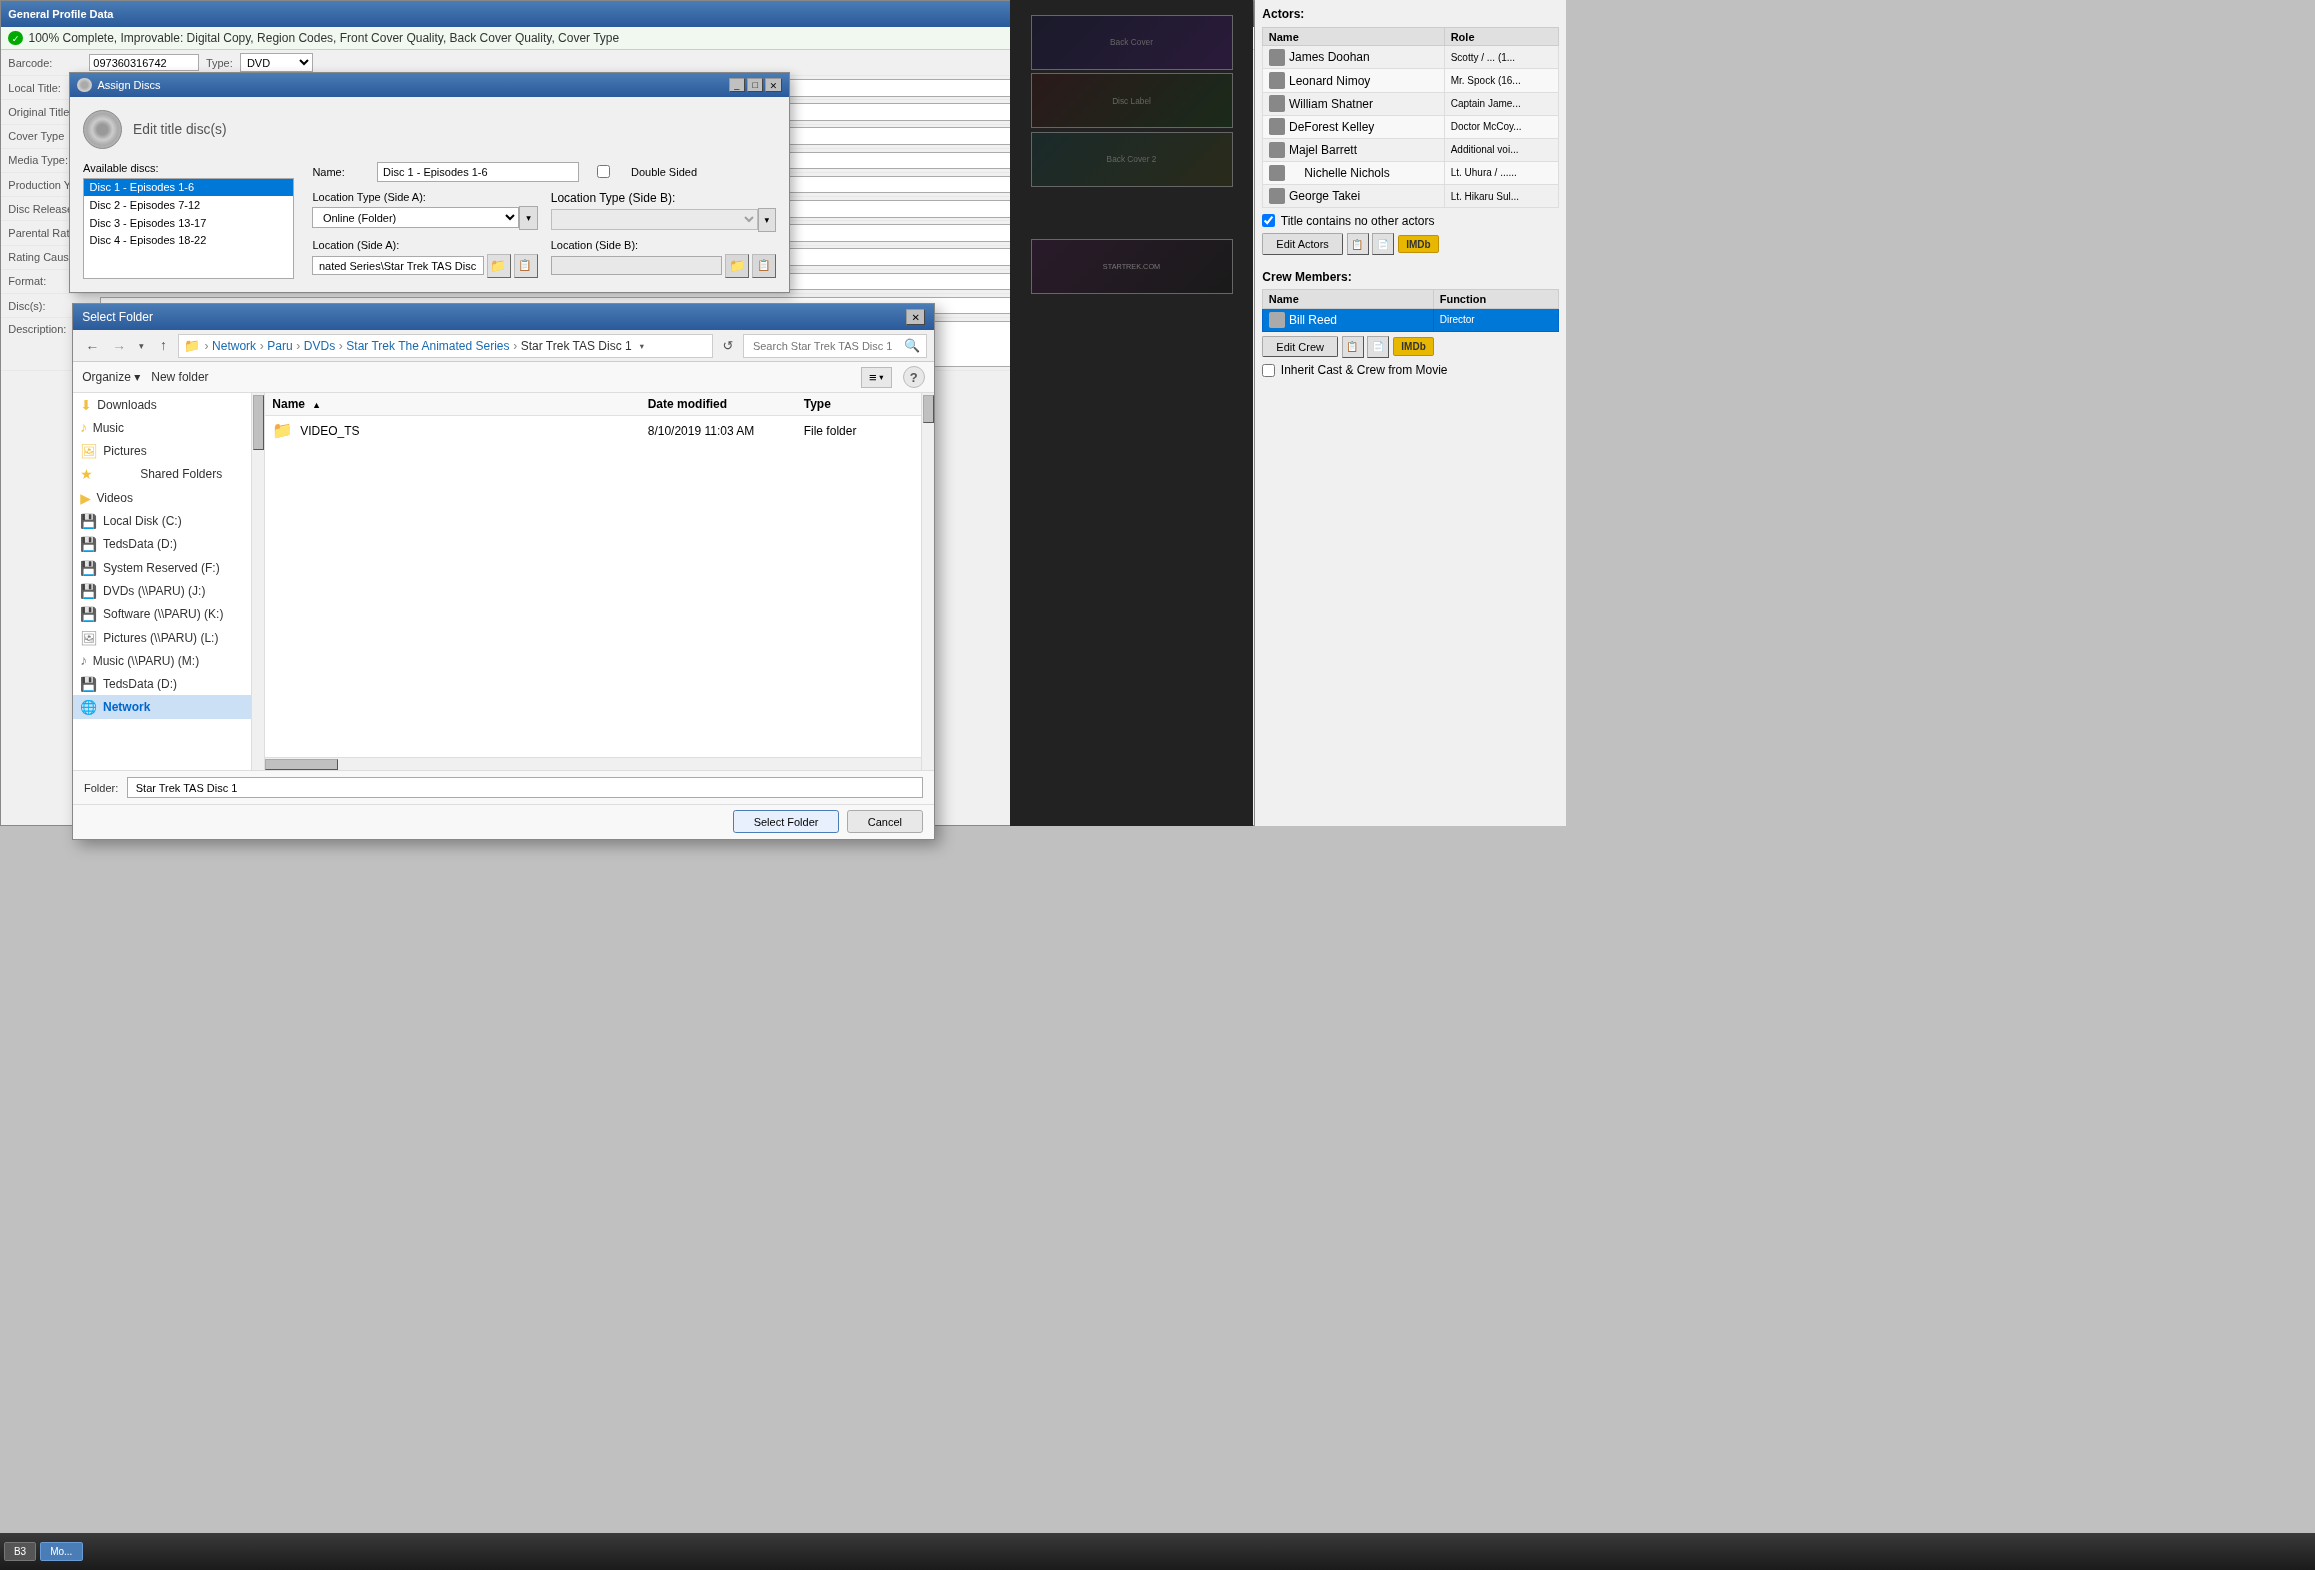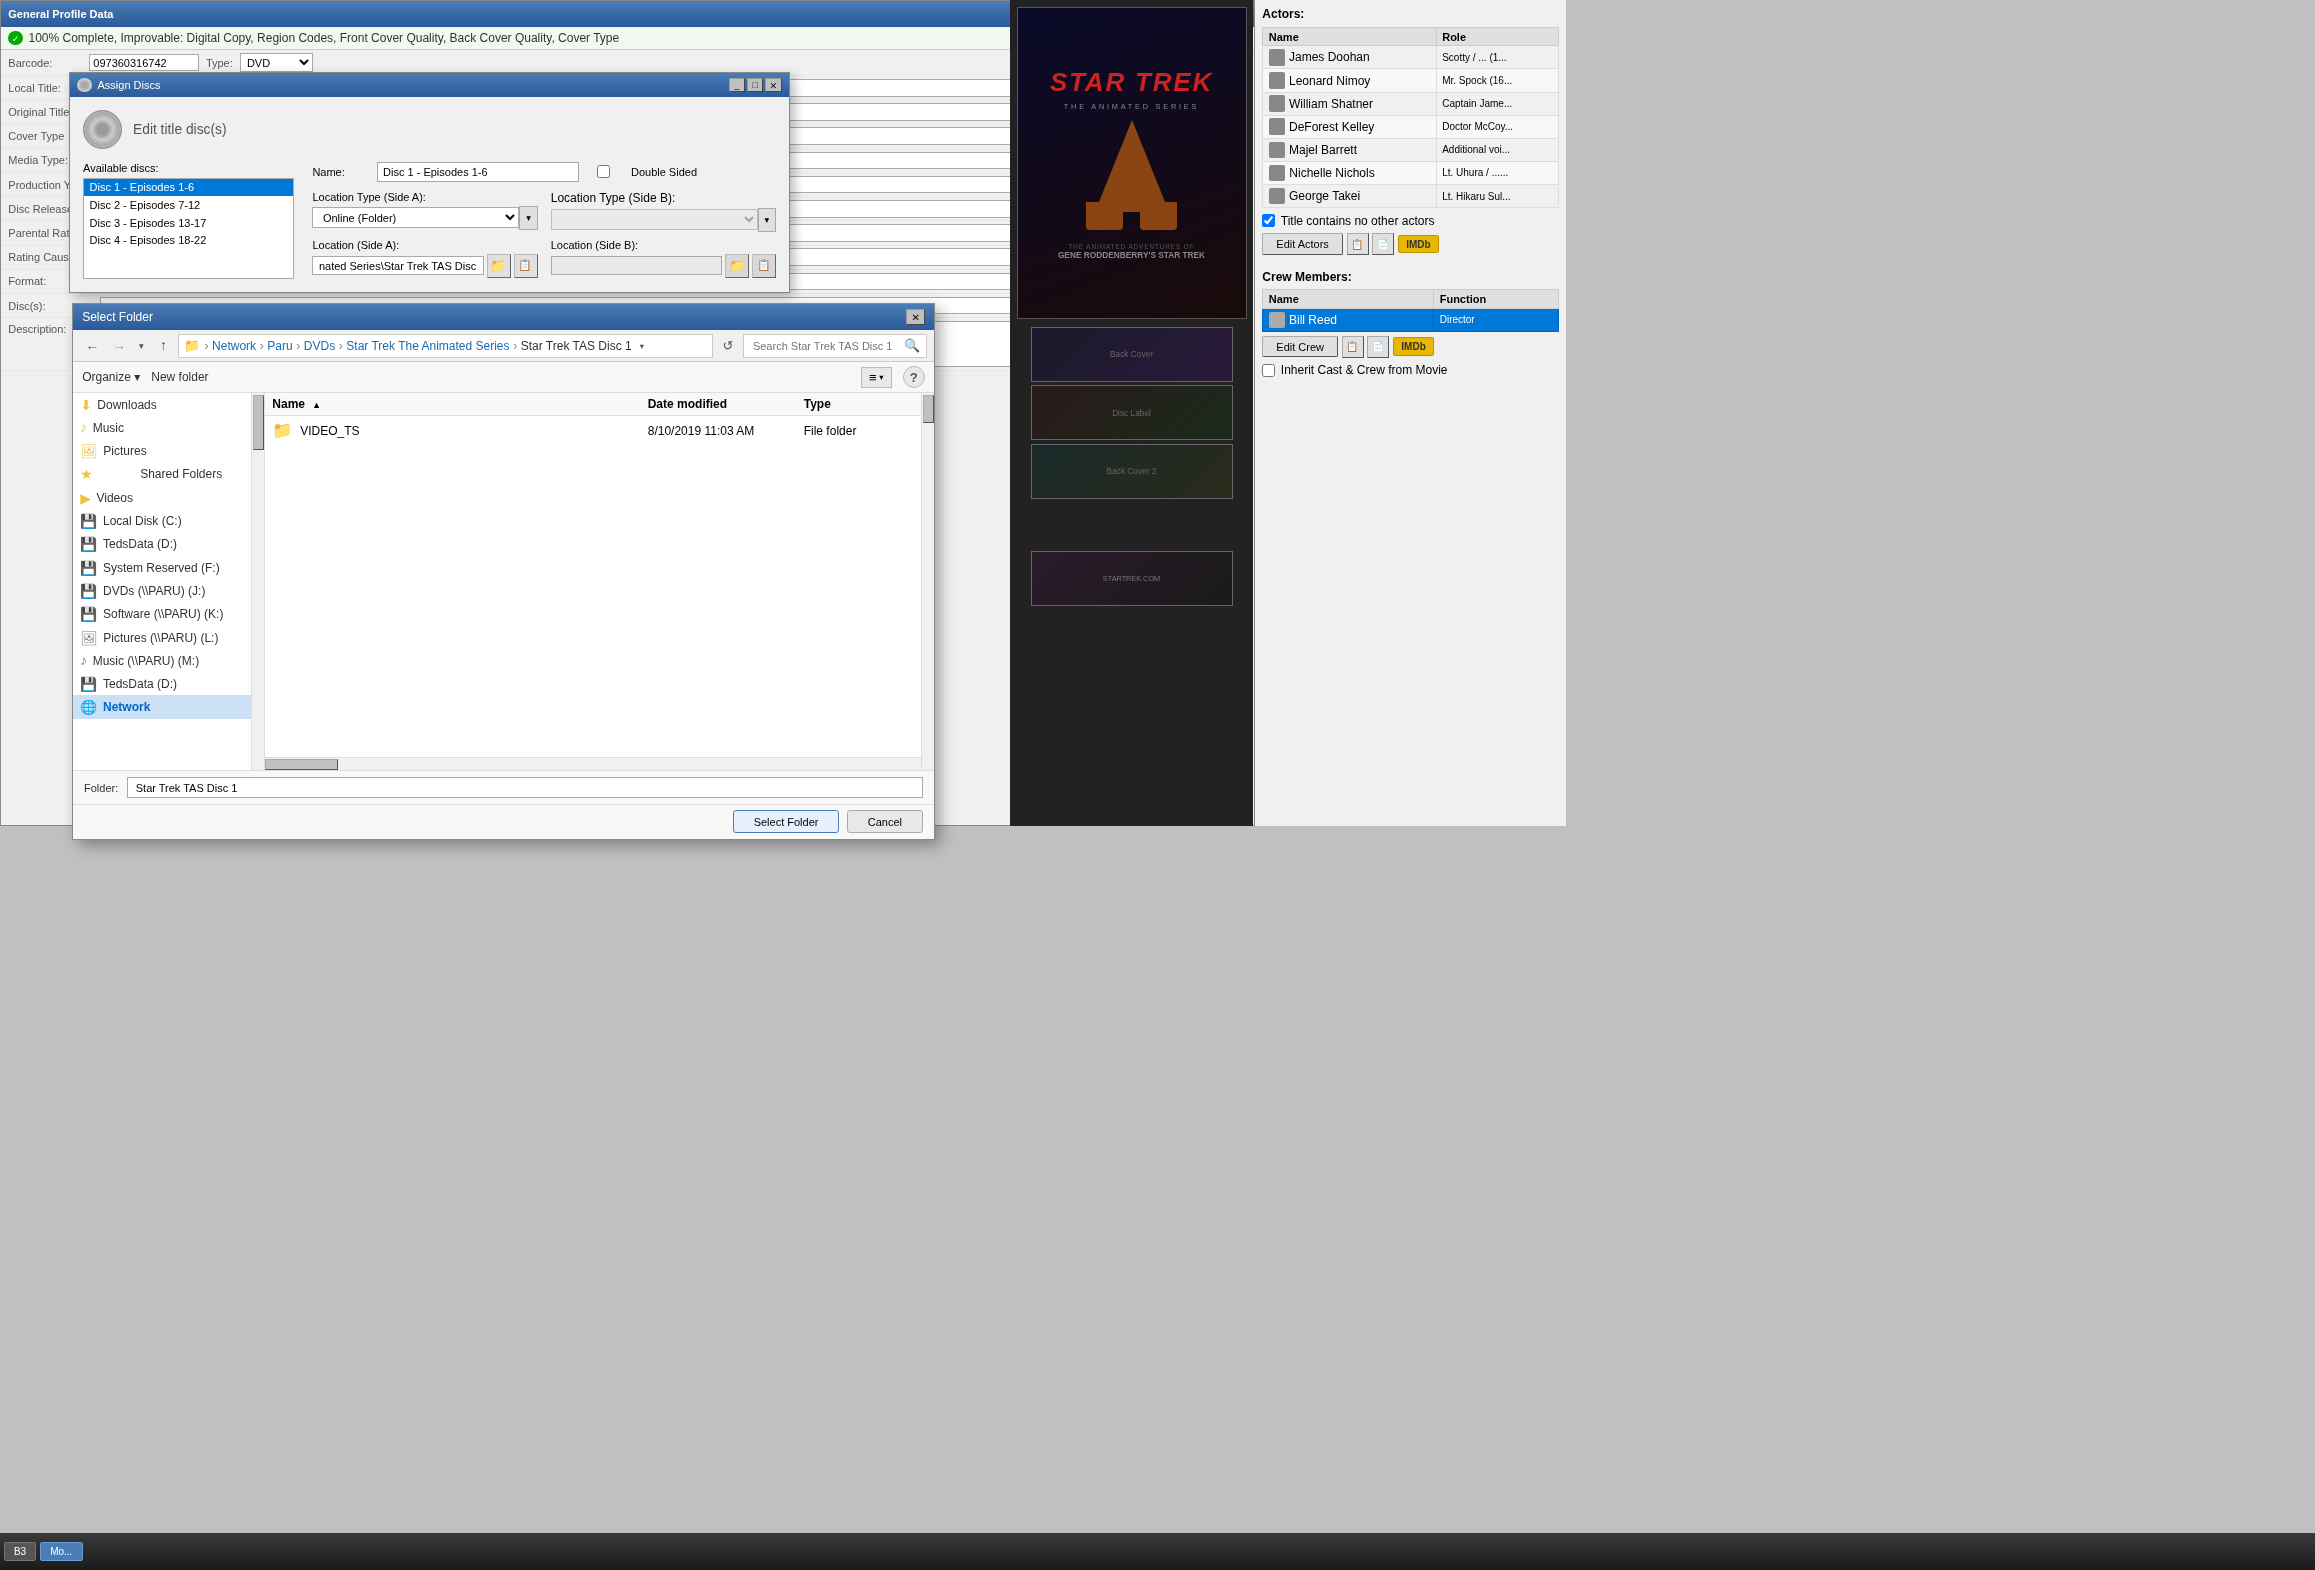--- a/index.html
+++ b/index.html
@@ -86,32 +86,20 @@
     <input type="text" style="flex: 1 1 0%; border: 0.9px solid rgb(170, 170, 170); padding: 1.8px 3.7px; font-size: 11px;">
   </div>
   <div style="display:flex;align-items:flex-start;padding:2.8px 7.3px;border-bottom:0.9px solid #e8e8e8;">
     <span style="width:92px;color:#555;font-size:11px;margin-top:1.8px;">Description:</span>
     <textarea style="flex: 1 1 0%; border: 0.9px solid rgb(170, 170, 170); padding: 1.8px 3.7px; font-size: 11px; height: 46px; resize: none;"></textarea>
   </div>
 </div>
 
 <div style="position:absolute;top:0;left:1010px;width:243px;height:826px;background:#222;overflow:hidden;display:flex;flex-direction:column;align-items:center;padding:7.3px;">
 
-  <div style="width:230px;height:312px;background:linear-gradient(160deg,#0a0a2a,#1a0a0a);border:0.9px solid #555;display:flex;flex-direction:column;align-items:center;justify-content:center;padding:9.2px;">
-    <div style="color:#cc2222;font-size:26px;font-weight:bold;font-style:italic;text-align:center;letter-spacing:1.8px;">STAR TREK</div>
-    <div style="color:#888;font-size:7.3px;letter-spacing:2.8px;text-align:center;margin-top:3.7px;">THE ANIMATED SERIES</div>
-
-    <div style="width:110px;height:110px;margin:9.2px auto;position:relative;">
-      <div style="position:absolute;top:0;left:50%;transform:translateX(-50%);width:0;height:0;border-left:37px solid transparent;border-right:37px solid transparent;border-bottom:92px solid #8b4513;"></div>
-      <div style="position:absolute;bottom:0;left:9.2px;width:37px;height:27.5px;background:#8b4513;border-radius:0 0 3.7px 3.7px;"></div>
-      <div style="position:absolute;bottom:0;right:9.2px;width:37px;height:27.5px;background:#8b4513;border-radius:0 0 3.7px 3.7px;"></div>
-    </div>
-    <div style="color:#555;font-size:6.4px;text-align:center;letter-spacing:0.9px;margin-top:3.7px;">THE ANIMATED ADVENTURES OF</div>
-    <div style="color:#888;font-size:8.3px;text-align:center;font-weight:bold;">GENE RODDENBERRY'S STAR TREK</div>
-  </div>
 
   <div style="margin-top:7.3px;display:flex;flex-direction:column;gap:3.7px;">
     <div style="width:202px;height:55px;background:linear-gradient(135deg,#1a1a2a,#2a1a3a);border:0.9px solid #666;cursor:pointer;display:flex;align-items:center;justify-content:center;">
       <span style="color:#666;font-size:8.3px;text-align:center;">Back Cover</span>
     </div>
     <div style="width:202px;height:55px;background:linear-gradient(135deg,#2a1a1a,#1a2a1a);border:0.9px solid #666;cursor:pointer;display:flex;align-items:center;justify-content:center;">
       <span style="color:#666;font-size:8.3px;">Disc Label</span>
     </div>
     <div style="width:202px;height:55px;background:linear-gradient(135deg,#1a2a2a,#2a2a1a);border:0.9px solid #666;cursor:pointer;display:flex;align-items:center;justify-content:center;">
       <span style="color:#666;font-size:8.3px;">Back Cover 2</span>
@@ -173,21 +161,21 @@
         <td style="border:0.9px solid #ddd;padding:2.8px 5.5px;font-size:10px;vertical-align:middle;">
           <div style="display:flex;align-items:center;gap:3.7px;">
             <div style="width:16.5px;height:16.5px;background:#888;border-radius:1.8px;display:inline-block;vertical-align:middle;flex-shrink:0;"></div>
             <span>Majel Barrett</span>
           </div>
         </td>
         <td style="border:0.9px solid #ddd;padding:2.8px 5.5px;font-size:10px;">Additional voi...</td>
       </tr>
         <tr style="cursor: pointer; background: rgb(248, 248, 248);">
         <td style="border:0.9px solid #ddd;padding:2.8px 5.5px;font-size:10px;vertical-align:middle;">
-          <div style="display:flex;align-items:center;gap:4px;">
+          <div style="display:flex;align-items:center;gap:19px;">
             <div style="width:16.5px;height:16.5px;background:#888;border-radius:1.8px;display:inline-block;vertical-align:middle;flex-shrink:0;"></div>
             <span>Nichelle Nichols</span>
           </div>
         </td>
         <td style="border:0.9px solid #ddd;padding:2.8px 5.5px;font-size:10px;">Lt. Uhura / ......</td>
       </tr>
         <tr style="cursor: pointer;">
         <td style="border:0.9px solid #ddd;padding:2.8px 5.5px;font-size:10px;vertical-align:middle;">
           <div style="display:flex;align-items:center;gap:3.7px;">
             <div style="width:16.5px;height:16.5px;background:#888;border-radius:1.8px;display:inline-block;vertical-align:middle;flex-shrink:0;"></div>

